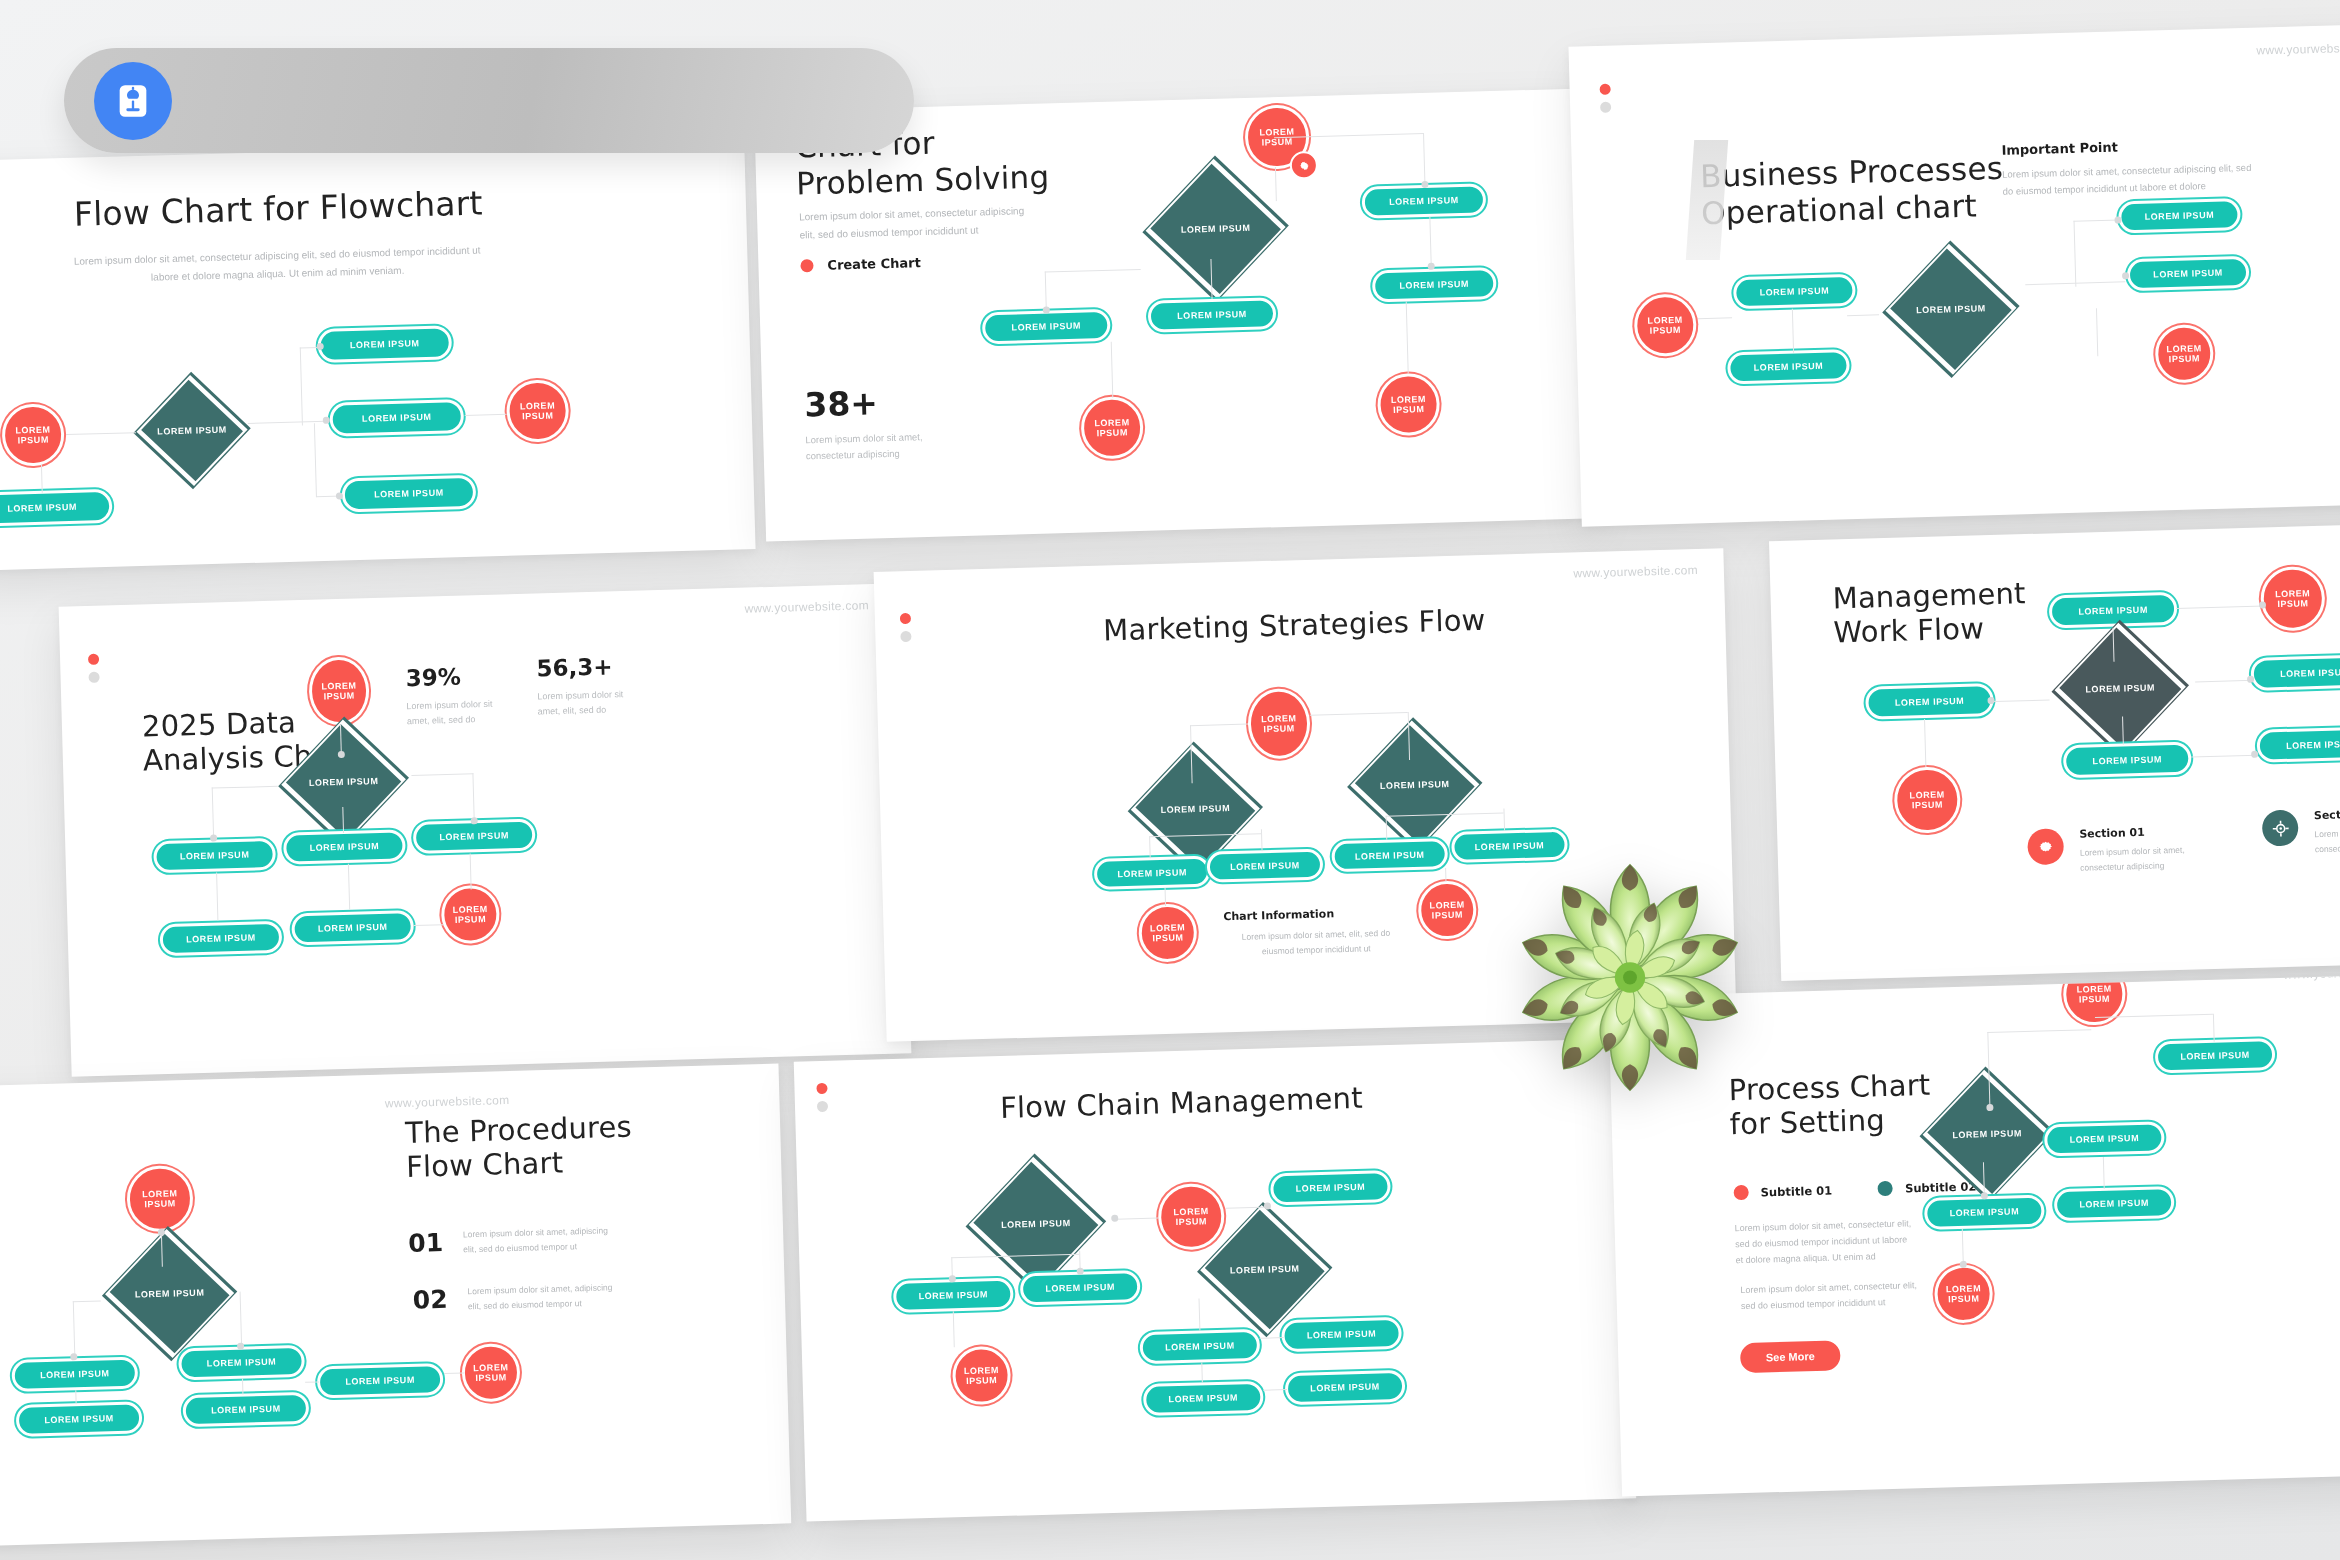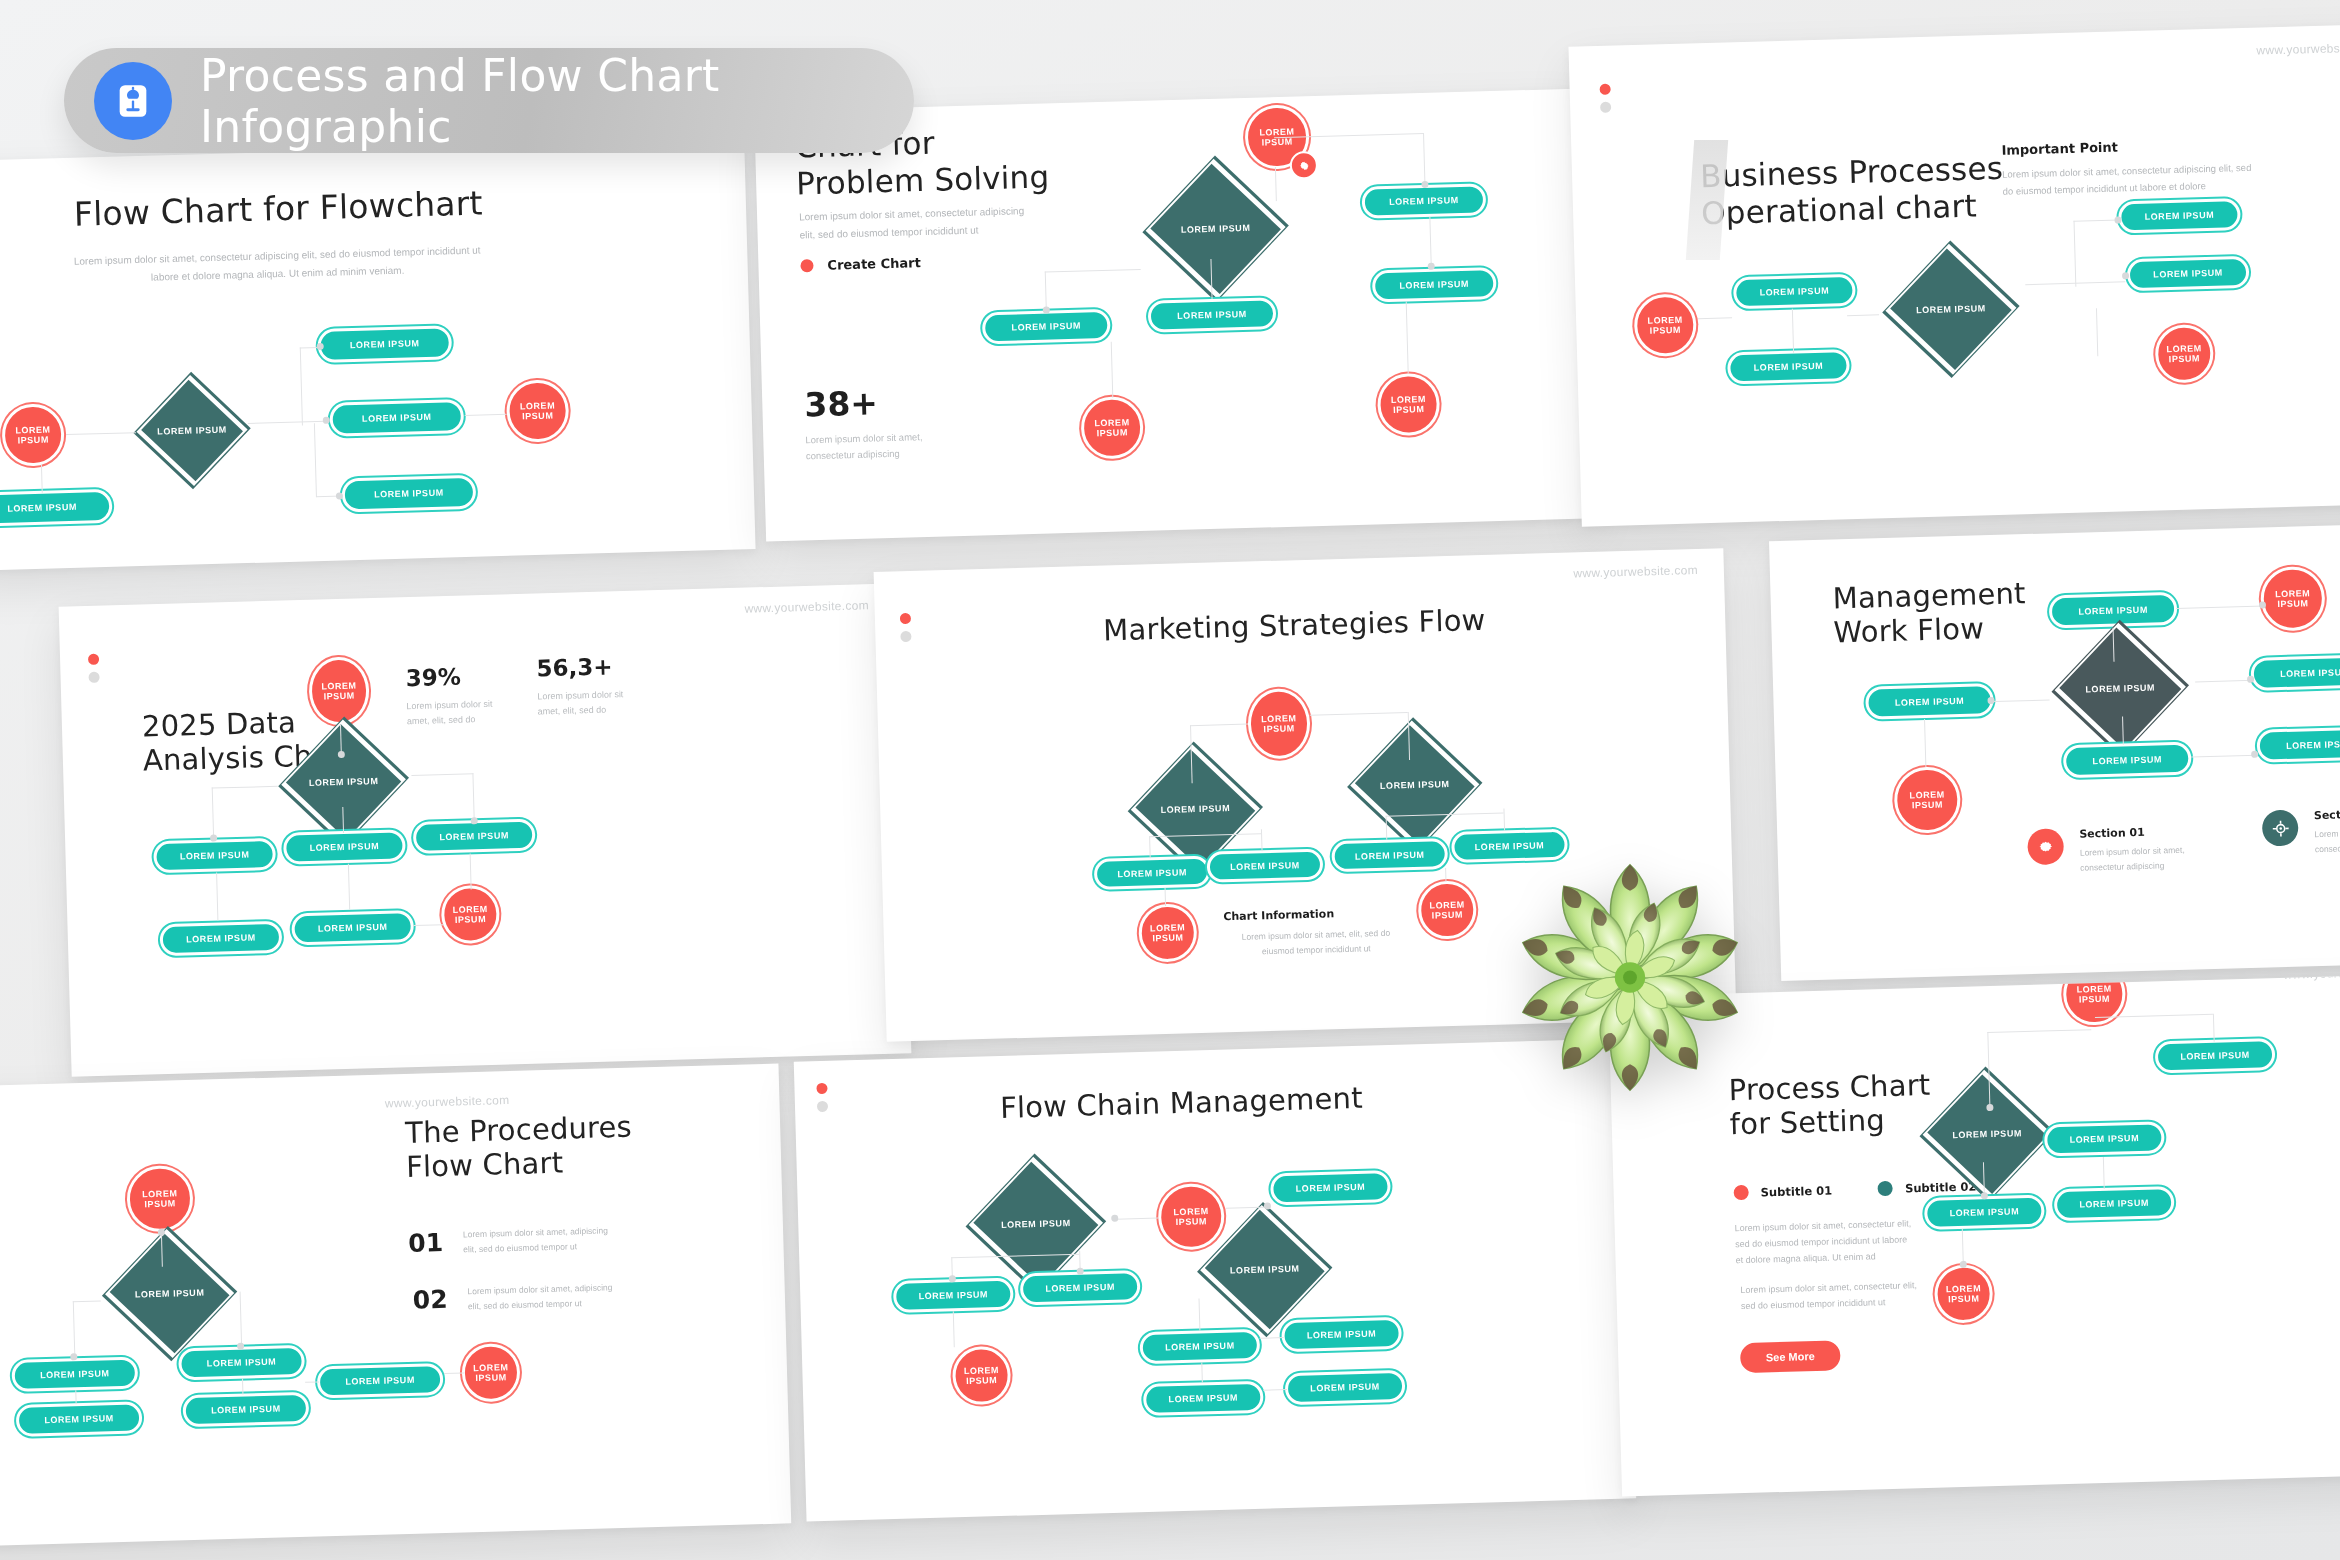--- a/index.html
+++ b/index.html
@@ -813,16 +813,15 @@
   <div class="banner">
     <div class="banner-icon">
       <svg width="40" height="40" viewBox="0 0 24 24">
         <rect x="4" y="2.5" width="16" height="19" rx="3.2" fill="#ffffff"></rect>
         <path d="M12 5.2c-2.1 0-3.6 1.5-3.6 3.4 0 .9.4 1.6 1 2.1h5.2c.6-.5 1-1.2 1-2.1 0-1.9-1.5-3.4-3.6-3.4z" fill="#4285f4"></path>
         <rect x="11.3" y="3.4" width="1.4" height="2" rx=".7" fill="#4285f4"></rect>
         <rect x="11.3" y="11.7" width="1.4" height="5.2" rx=".6" fill="#4285f4"></rect>
         <rect x="8" y="16.4" width="8" height="1.7" rx=".85" fill="#4285f4"></rect>
       </svg>
     </div>
-    <div class="banner-title">Process and Flow Chart Infographic</div>
   </div>
 
 </div>
 
 </body></html>

